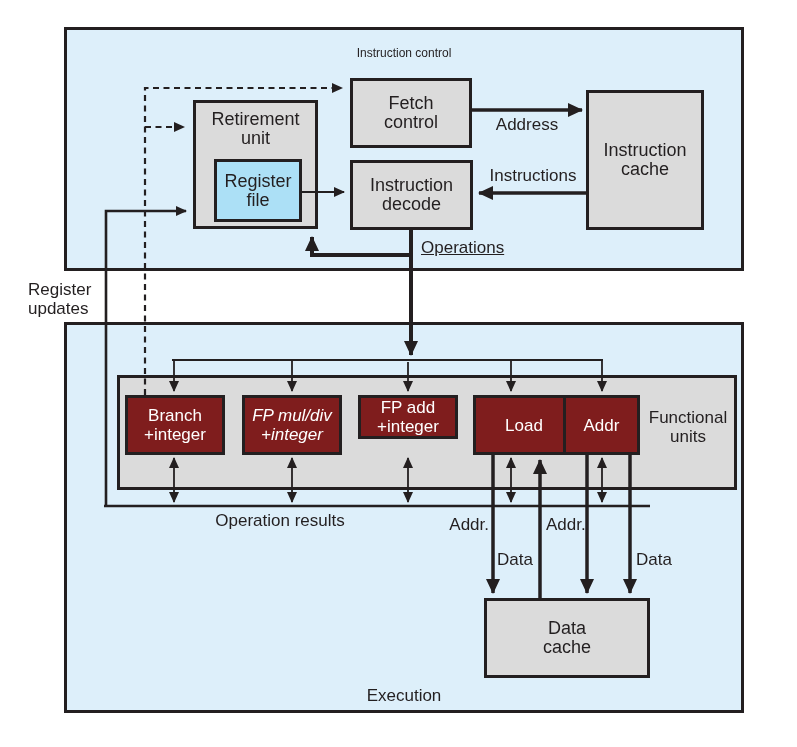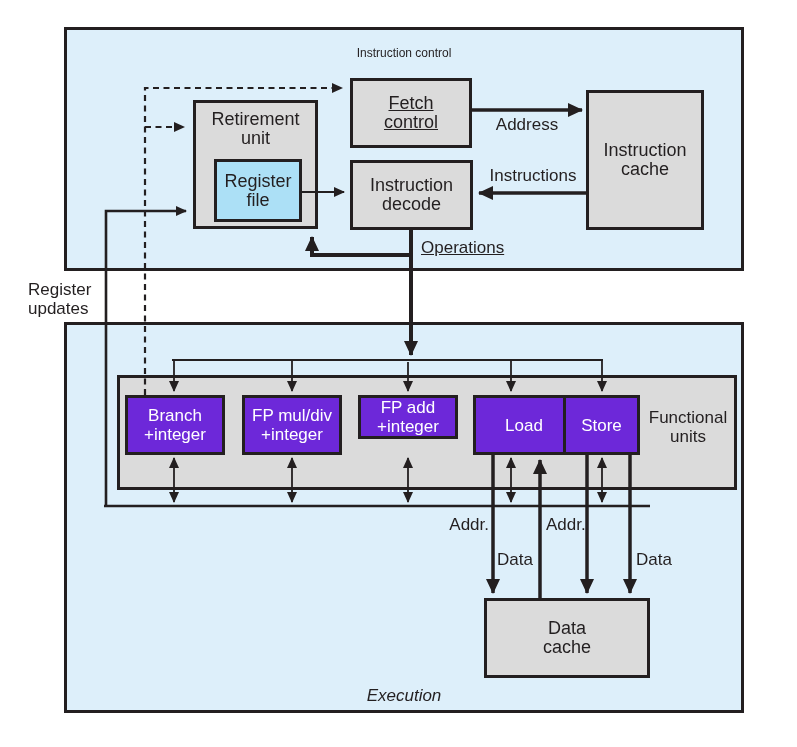--- a/index.html
+++ b/index.html
@@ -11,64 +11,64 @@
   .panel{
     position:absolute;background:#ddeffa;border:3px solid #231f20;box-sizing:border-box;
   }
   .box{
     position:absolute;border:3px solid #231f20;box-sizing:border-box;
     display:flex;align-items:center;justify-content:center;text-align:center;
   }
   .gray{background:#dbdbdb;}
   .regfile{background:#ace0f6;}
   .unit{
-    background:#6d28d9;color:#ffffff;border:3px solid #231f20;
+    background:#7f1d1d;color:#ffffff;border:3px solid #231f20;
   }
   .ml{white-space:pre-line;}
   .lbl{position:absolute;white-space:pre-line;}
   .ctr{text-align:center;}
   .rt{text-align:right;}
   .title{font-size:12px;}
   svg.wires{position:absolute;left:0;top:0;pointer-events:none;}
   .topalign{align-items:flex-start;padding-top:7px;}
 </style>
 </head>
 <body>
 
 <div id="stage">
 
   <div class="panel" style="left:64px;top:27px;width:680px;height:244px;"></div>
   <div class="lbl ctr title" style="left:254px;top:44px;width:300px;">Instruction control</div>
 
   <div class="panel" style="left:64px;top:322px;width:680px;height:391px;"></div>
-  <div class="lbl ctr" style="left:304px;top:686px;width:200px;font-style:italic;">Execution</div>
+  <div class="lbl ctr" style="left:304px;top:686px;width:200px;">Execution</div>
 
   <div class="box gray topalign ml" style="left:193px;top:100px;width:125px;height:129px;font-size:18px;">Retirement
 unit</div>
   <div class="box regfile ml" style="left:214px;top:159px;width:88px;height:63px;font-size:18px;">Register
 file</div>
-  <div class="box gray ml" style="left:350px;top:78px;width:122px;height:70px;font-size:18px;text-decoration:underline;">Fetch
+  <div class="box gray ml" style="left:350px;top:78px;width:122px;height:70px;font-size:18px;">Fetch
 control</div>
   <div class="box gray ml" style="left:350px;top:160px;width:123px;height:70px;font-size:18px;">Instruction
 decode</div>
   <div class="box gray ml" style="left:586px;top:90px;width:118px;height:140px;font-size:18px;">Instruction
 cache</div>
 
   <div class="box gray" style="left:117px;top:375px;width:620px;height:115px;"></div>
   <div class="lbl ctr" style="left:638px;top:408px;width:100px;">Functional
 units</div>
 
   <div class="box unit ml" style="left:125px;top:395px;width:100px;height:60px;">Branch
 +integer</div>
-  <div class="box unit ml" style="left:242px;top:395px;width:100px;height:60px;">FP mul/div
+  <div class="box unit ml" style="left:242px;top:395px;width:100px;height:60px;font-style:italic;">FP mul/div
 +integer</div>
   <div class="box unit ml" style="left:358px;top:395px;width:100px;height:44px;">FP add
 +integer</div>
   <div class="box unit ml" style="left:473px;top:395px;width:102px;height:60px;">Load</div>
-  <div class="box unit ml" style="left:563px;top:395px;width:77px;height:60px;">Store</div>
+  <div class="box unit ml" style="left:563px;top:395px;width:77px;height:60px;">Addr</div>
 
   <div class="box gray ml" style="left:484px;top:598px;width:166px;height:80px;font-size:18px;">Data
 cache</div>
 
   <svg class="wires" width="797" height="747" viewBox="0 0 797 747">
     <defs>
       <marker id="arr" markerUnits="userSpaceOnUse" markerWidth="11" markerHeight="10" viewBox="0 0 11 10" refX="10" refY="5" orient="auto-start-reverse">
         <path d="M0,0 L11,5 L0,10 Z" fill="#231f20"></path>
       </marker>
       <marker id="arrB" markerUnits="userSpaceOnUse" markerWidth="15" markerHeight="14" viewBox="0 0 15 14" refX="14" refY="7" orient="auto-start-reverse">
@@ -112,18 +112,19 @@
       <path d="M587,454 L587,593" stroke-width="3.5" marker-end="url(#arrB)"></path>
       <path d="M630,454 L630,593" stroke-width="3.5" marker-end="url(#arrB)"></path>
     </g>
   </svg>
 
   <div class="lbl ctr" style="left:472px;top:87px;width:110px;margin-top:28px;">Address</div>
   <div class="lbl ctr" style="left:477px;top:166px;width:112px;">Instructions</div>
   <div class="lbl" style="left:421px;top:238px;text-decoration:underline;">Operations</div>
   <div class="lbl" style="left:28px;top:280px;">Register
 updates</div>
+  <div class="lbl ctr" style="left:180px;top:511px;width:200px;">Operation results</div>
   <div class="lbl rt" style="left:441px;top:515px;width:48px;">Addr.</div>
   <div class="lbl" style="left:546px;top:515px;">Addr.</div>
   <div class="lbl" style="left:497px;top:550px;">Data</div>
   <div class="lbl" style="left:636px;top:550px;">Data</div>
 
 </div>
 
 </body></html>

